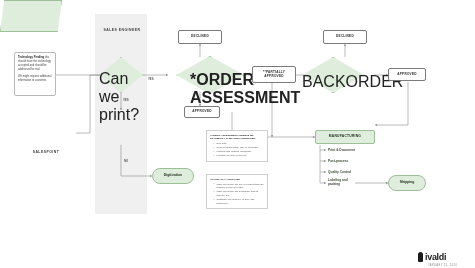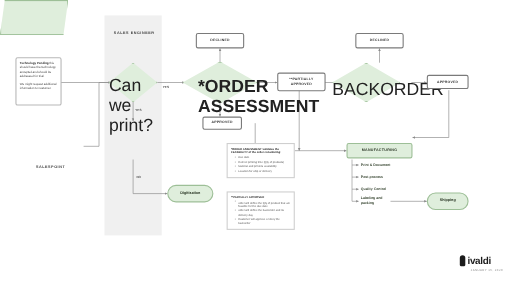--- a/index.html
+++ b/index.html
@@ -30,21 +30,21 @@
   .note b{color:#222;}
   .note p{margin:0 0 3px 0;}
   .legend{position:absolute;box-sizing:border-box;background:#fff;
         border:1px solid #cfcfcf;padding:2.5px 3px;
         font-size:2.5px;line-height:1.45;color:#555;}
   .legend .lt{font-weight:700;color:#222;display:block;margin-bottom:1.5px;}
   .legend ul{margin:0;padding-left:4px;list-style:none;}
   .legend li{position:relative;padding-left:2.5px;margin-bottom:.4px;}
   .legend li:before{content:"•";position:absolute;left:-0.5px;top:-0.3px;}
   .substep{position:absolute;font-size:3.2px;color:#3c4a36;font-weight:600;}
-  .logo{position:absolute;display:flex;align-items:flex-end;gap:2px;}
+  .logo{position:absolute;display:flex;align-items:flex-end;gap:2px;margin-top:20px;}
   .logo .lname{font-size:9px;font-weight:700;color:#1b1b1b;letter-spacing:-.3px;}
   .logo .ldate{position:absolute;top:12px;left:10px;font-size:2.6px;
         letter-spacing:.4px;color:#8a8a8a;white-space:nowrap;}
 </style>
 </head>
 <body>
 
 <div id="canvas">
 
   <div class="lane" style="left:95px;top:14px;width:52px;height:200px;"></div>
@@ -114,21 +114,21 @@
     <div class="diamond" style="position:absolute;inset:0;
          clip-path:polygon(50% 0,100% 50%,50% 100%,0 50%);"></div>
     <div class="dtext" style="position:absolute;top:13px;">Can we print?</div>
   </div>
 
 
   <div class="node rounded" style="left:152px;top:168px;width:42px;height:16px;">Digitization</div>
 
   <div class="node box" style="left:178px;top:30px;width:44px;height:14px;">DECLINED</div>
 
-  <div style="position:absolute;left:166px;top:56px;width:68px;height:38px;">
+  <div style="position:absolute;left:176px;top:56px;width:68px;height:38px;">
     <div class="diamond" style="position:absolute;inset:0;
          clip-path:polygon(50% 0,100% 50%,50% 100%,0 50%);"></div>
     <div class="dtext bold" style="position:absolute;top:15px;left:14px;right:14px;font-weight:700;">*ORDER ASSESSMENT</div>
   </div>
 
   <div class="node box" style="left:184px;top:106px;width:36px;height:12px;">APPROVED</div>
 
   <div class="node box" style="left:252px;top:66px;width:44px;height:17px;">**PARTIALLY APPROVED</div>
 
   <div class="node box" style="left:323px;top:30px;width:44px;height:14px;">DECLINED</div>

